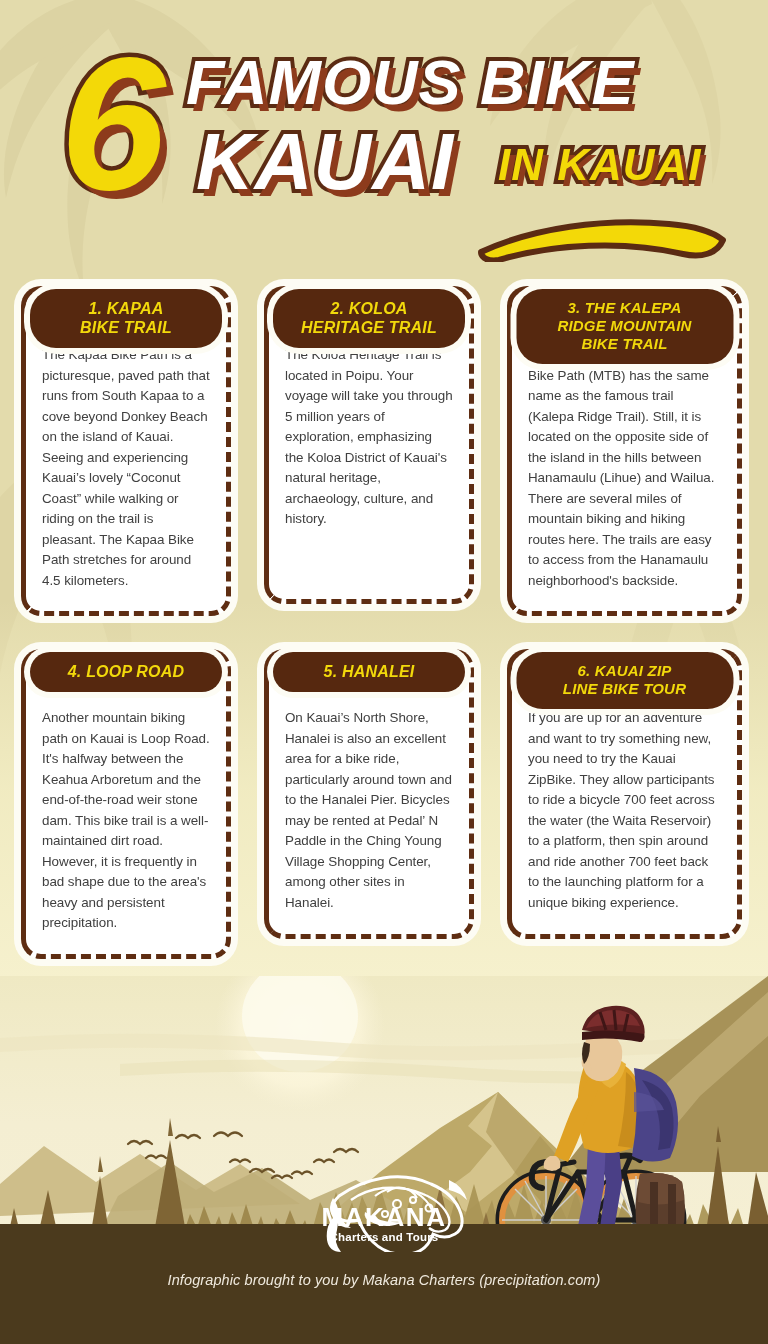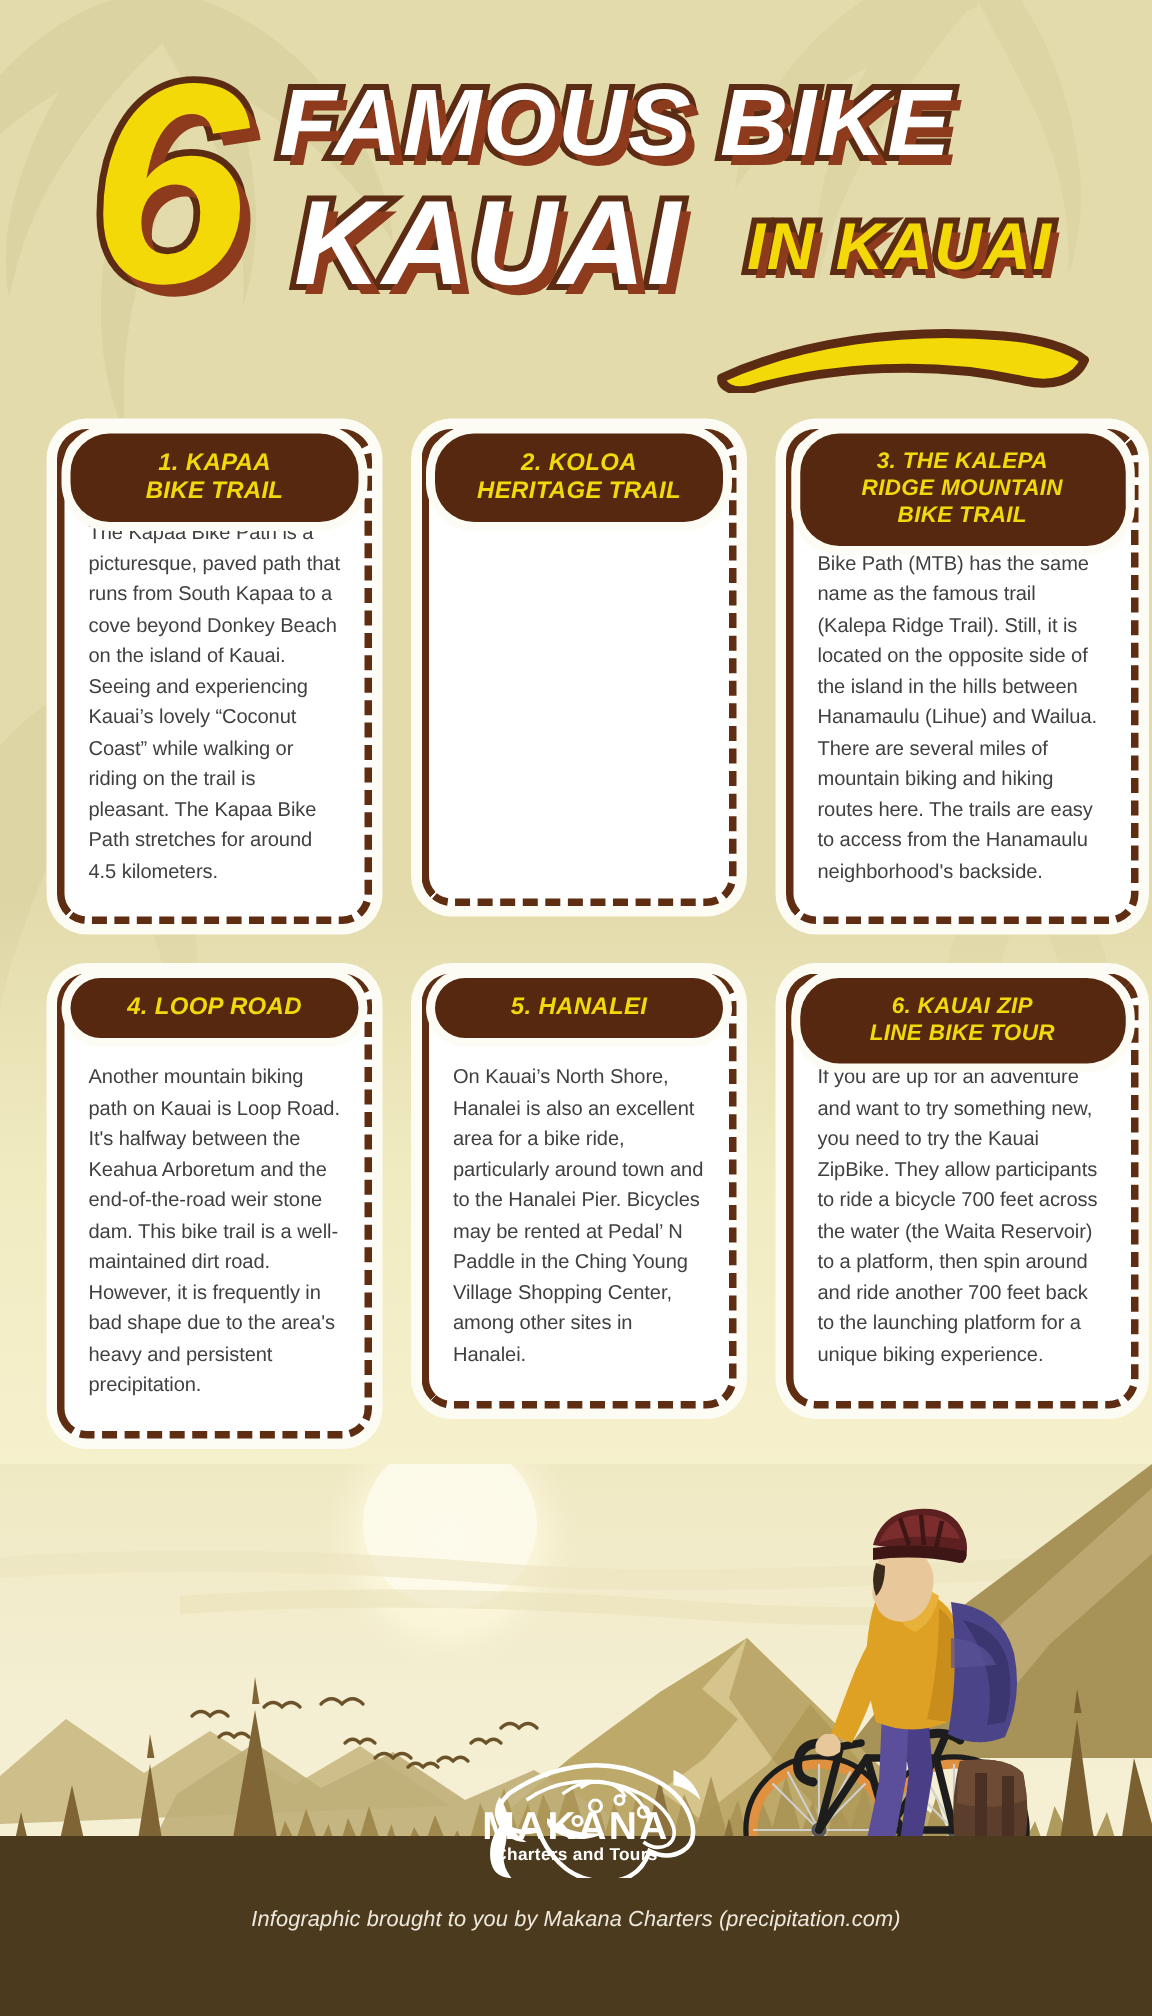--- a/index.html
+++ b/index.html
@@ -67,21 +67,21 @@
   .swoosh{ position:absolute; left:473px; top:214px; }
 
   
   .grid{
     position:absolute; left:0; top:286px;
     width:768px;
     display:grid;
     grid-template-columns:210px 210px 235px;
     column-gap:25px;
     row-gap:46px;
-    padding-left:38px;
+    padding-left:21px;
     gap:33px;
   }
 
   .card{ position:relative; }
 
   .card-body{
     position:relative;
     background:#ffffff;
     border-radius:20px;
     border-top:5px solid #5e2d12;
@@ -239,20 +239,21 @@
         <div class="card-text">The Kapaa Bike Path is a picturesque, paved path that runs from South Kapaa to a cove beyond Donkey Beach on the island of Kauai. Seeing and experiencing Kauai’s lovely “Coconut Coast” while walking or riding on the trail is pleasant. The Kapaa Bike Path stretches for around 4.5 kilometers.</div>
       </div>
     </div>
 
     <div class="card r1 c2">
       <div class="card-body">
         <div class="badge">
           <span class="badge-text">2. KOLOA
 HERITAGE TRAIL</span>
         </div>
+        <div class="card-text">The Koloa Heritage Trail is located in Poipu. Your voyage will take you through 5 million years of exploration, emphasizing the Koloa District of Kauai's natural heritage, archaeology, culture, and history.</div>
       </div>
     </div>
 
     <div class="card r1 c3">
       <div class="card-body">
         <div class="badge">
           <span class="badge-text">3. THE KALEPA
 RIDGE MOUNTAIN
 BIKE TRAIL</span>
         </div>

